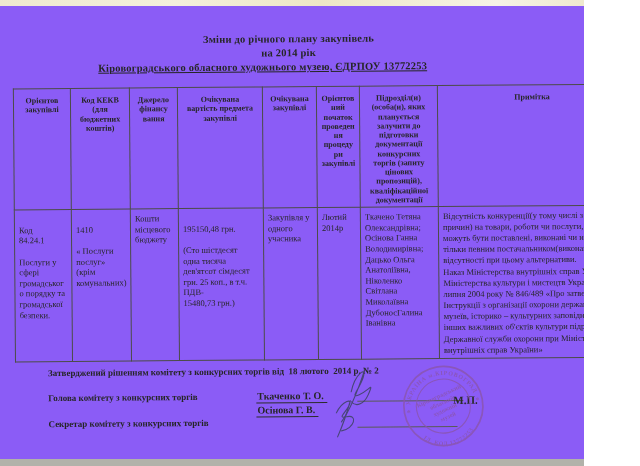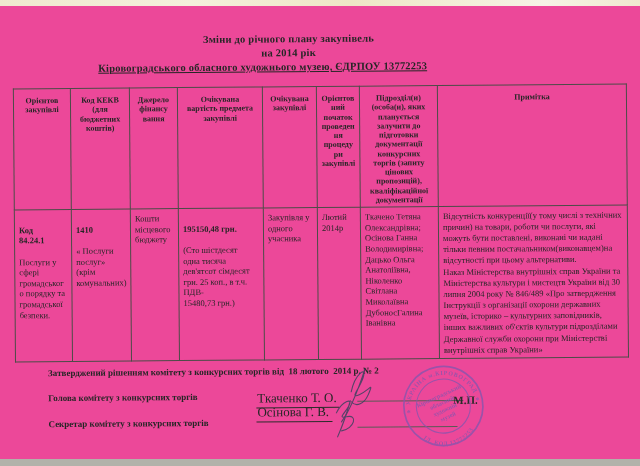--- a/index.html
+++ b/index.html
@@ -1,42 +1,42 @@
 <!DOCTYPE html>
 <html><head>
 <meta charset="utf-8">
 <style>
   html,body{margin:0;padding:0;background:#ffffff}
-  .page{position:relative;width:640px;height:466px;background:#ec4899;overflow:hidden;
+  .page{position:relative;width:584px;height:466px;background:#8b5cf6;overflow:hidden;
         font-family:"Liberation Serif",serif;color:#262626}
   .edge-top{position:absolute;top:0;left:0;width:100%;height:6px;
         background:linear-gradient(90deg,#efe9cf,#f4f0dc 30%,#eee7c6 55%,#f6f3e6 85%,#efe9cf)}
   .edge-bottom{position:absolute;bottom:0;left:0;width:100%;height:7px;background:#b2b2aa}
   .tilt{position:absolute;left:0;top:0;width:640px;height:466px;transform:rotate(-0.45deg)}
 
   .title{position:absolute;top:32px;left:5px;width:570px;text-align:center;
          font-weight:bold;font-size:10.5px;line-height:14px;letter-spacing:.2px}
   .title .u{display:inline-block;text-decoration:underline;transform:translateX(-26px)}
 
   table.plan{position:absolute;left:14px;top:86px;width:613px;border-collapse:collapse;table-layout:fixed}
   .plan th,.plan td{border:1px solid #4c4c48;vertical-align:top;overflow:hidden}
   .plan th{font-size:8px;font-weight:bold;text-align:center;padding:7px 2px 0;line-height:1.16;
            white-space:pre-line;overflow-wrap:break-word}
   .plan td{font-size:8.5px;padding:4px 3px 1px 4px;line-height:1.25;white-space:pre-line;
            overflow-wrap:break-word}
   .h-row{height:121px}
   .d-row{height:152px}
-  .b{font-weight:bold}
+  .b{font-weight:normal}
   td.note{white-space:normal;line-height:1.3;padding-right:5px;font-size:8.5px}
   td.note p{margin:0 0 1px 0}
 
   .approval{position:absolute;left:47px;top:366px;font-weight:bold;font-size:9px;white-space:pre}
   .role{position:absolute;left:47px;font-weight:bold;font-size:9px;white-space:pre}
   .r1{top:391px}.r2{top:417px}
-  .sig-name{position:absolute;left:255px;font-weight:normal;font-size:13px;white-space:pre;
+  .sig-name{position:absolute;left:255px;font-weight:bold;font-size:10px;white-space:pre;
             border-bottom:1px solid #2c2c2c;padding:0 3px 1px 1px}
   .n1{top:390px}.n2{top:404px}
   .sigline{position:absolute;height:0;border-top:1px solid #5a5a56}
   .sl1{left:356px;top:401px;width:106px}
   .sl2{left:356px;top:427px;width:100px}
   .mp{position:absolute;left:452px;top:395px;font-weight:bold;font-size:11px;color:#2a2a2a}
   svg.sigs{position:absolute;left:312px;top:358px}
   svg.stamp{position:absolute;left:399px;top:364px;opacity:.82}
   .stamp text{font-family:"Liberation Serif",serif;font-weight:bold}
 </style>

